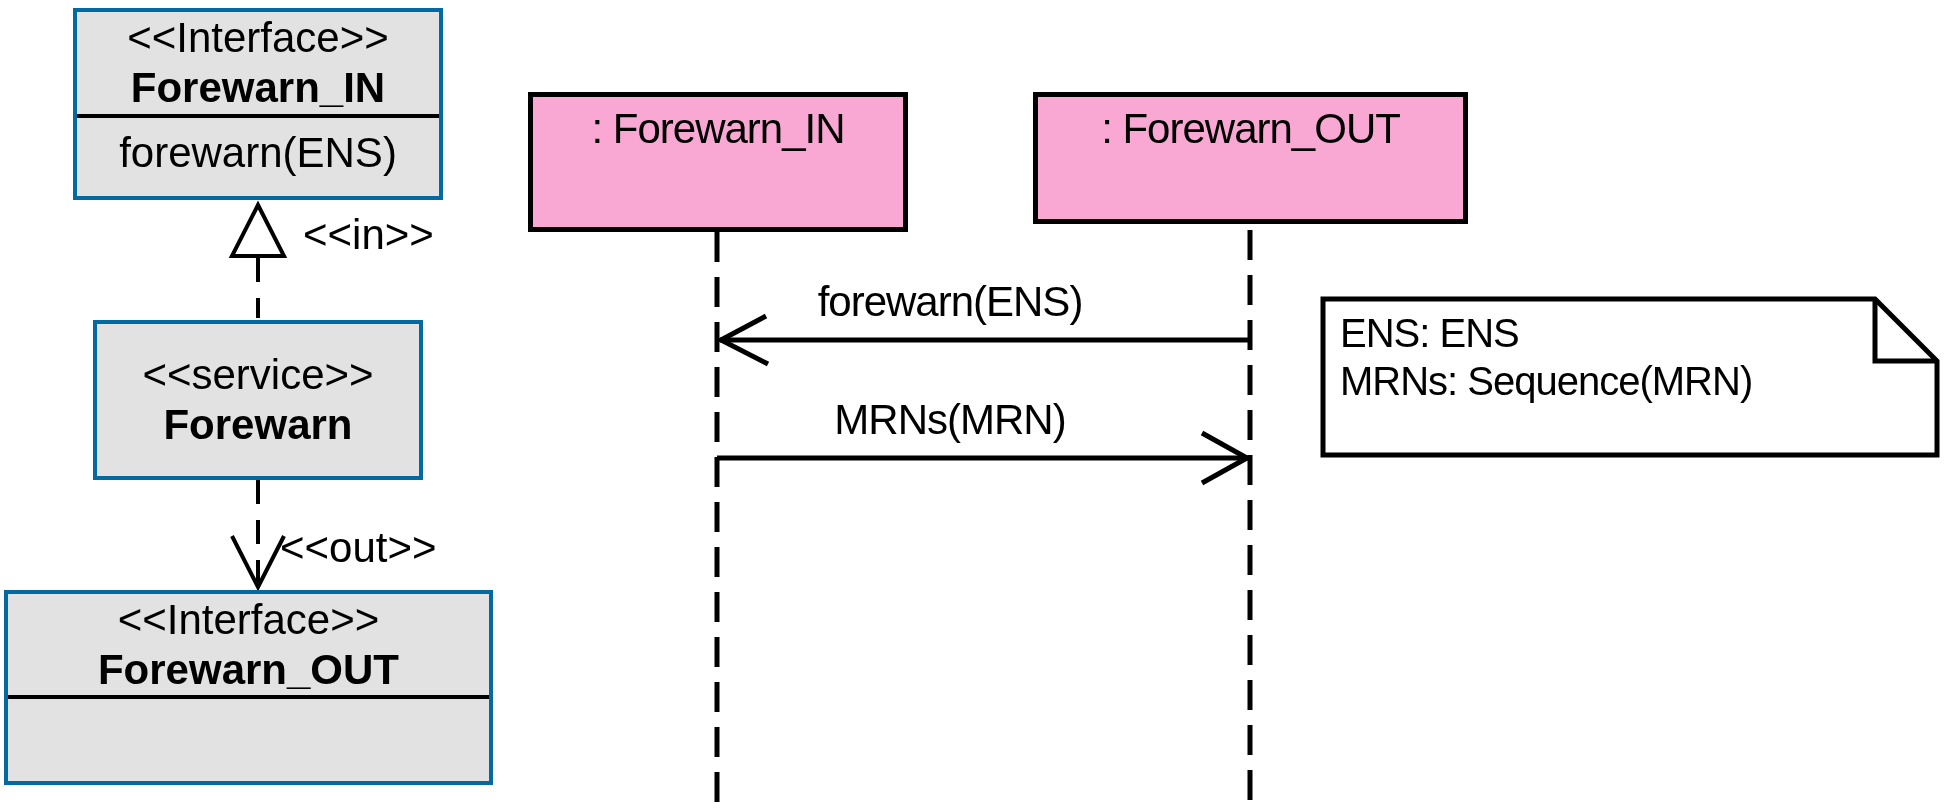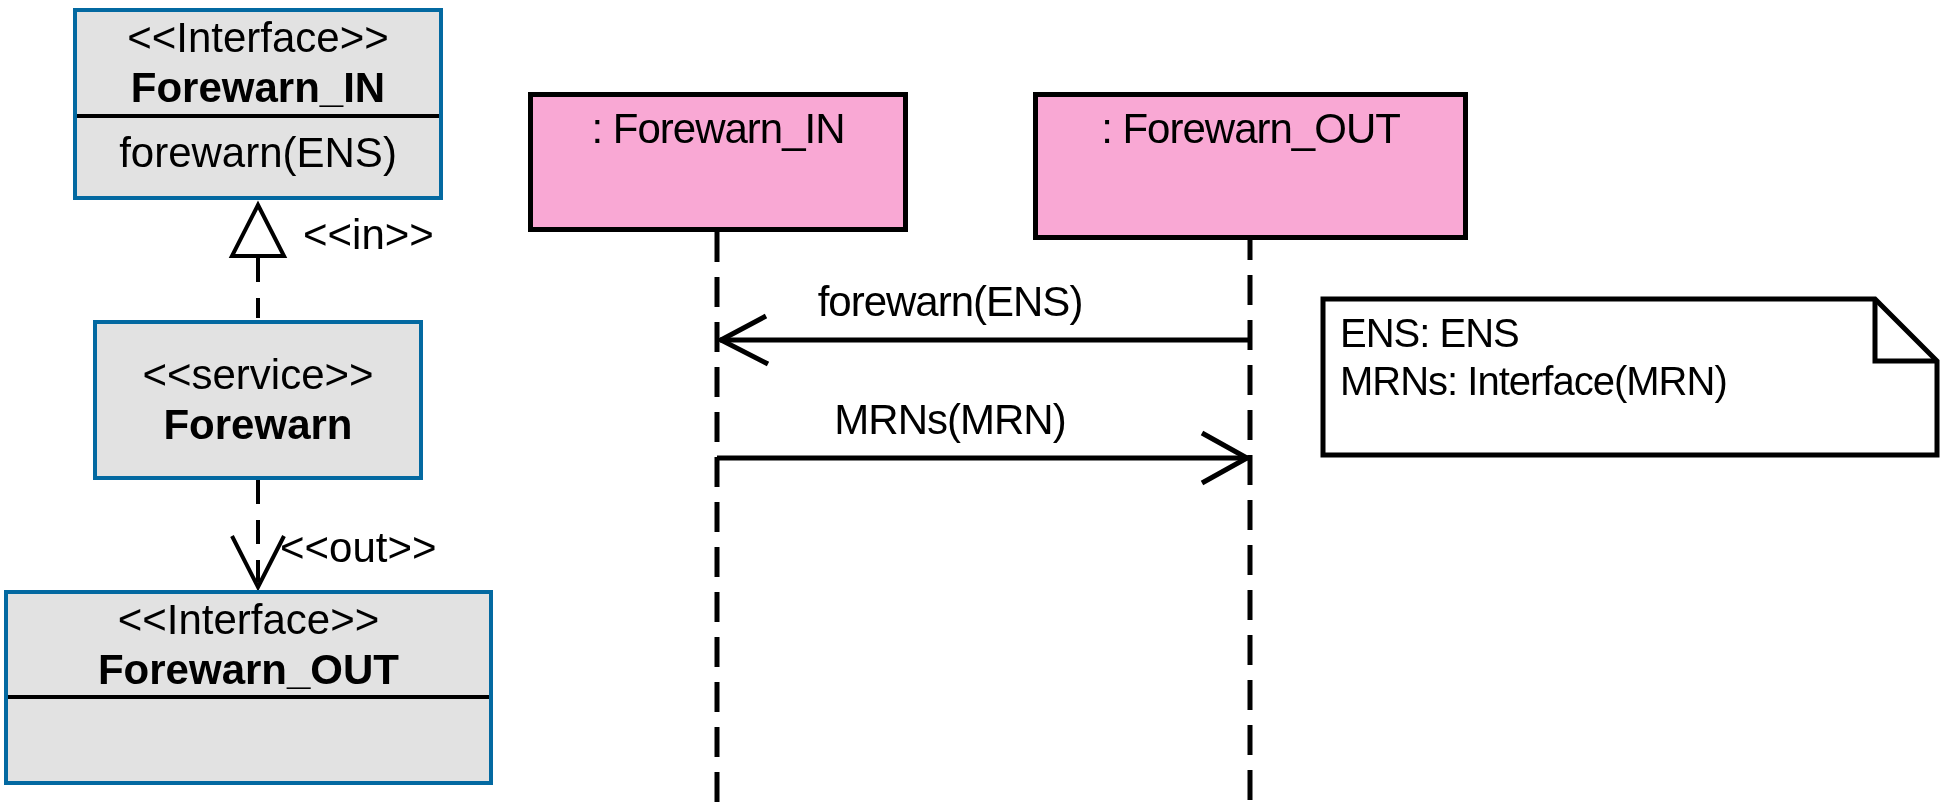--- a/index.html
+++ b/index.html
@@ -143,24 +143,24 @@
 
   <div class="uml-box" style="left:4px; top:590px; width:489px; height:195px;">
     <div class="head" style="height:105px;">
       <div class="stereo">&lt;&lt;Interface&gt;&gt;</div>
       <div class="cname">Forewarn_OUT</div>
     </div>
   </div>
 
   <div class="seq-head" style="left:528px; top:92px; width:380px; height:140px;">: Forewarn_IN</div>
 
-  <div class="seq-head" style="left:1033px; top:92px; width:435px; height:148px;">: Forewarn_OUT</div>
+  <div class="seq-head" style="left:1033px; top:92px; width:435px; height:132px;">: Forewarn_OUT</div>
 
   <div class="msg-label" style="top:278px;">forewarn(ENS)</div>
 
   <div class="msg-label" style="top:396px;">MRNs(MRN)</div>
 
   <div class="note-text">
     <div>ENS: ENS</div>
-    <div>MRNs: Interface(MRN)</div>
+    <div>MRNs: Sequence(MRN)</div>
   </div>
 
 </div>
 
 </body></html>

